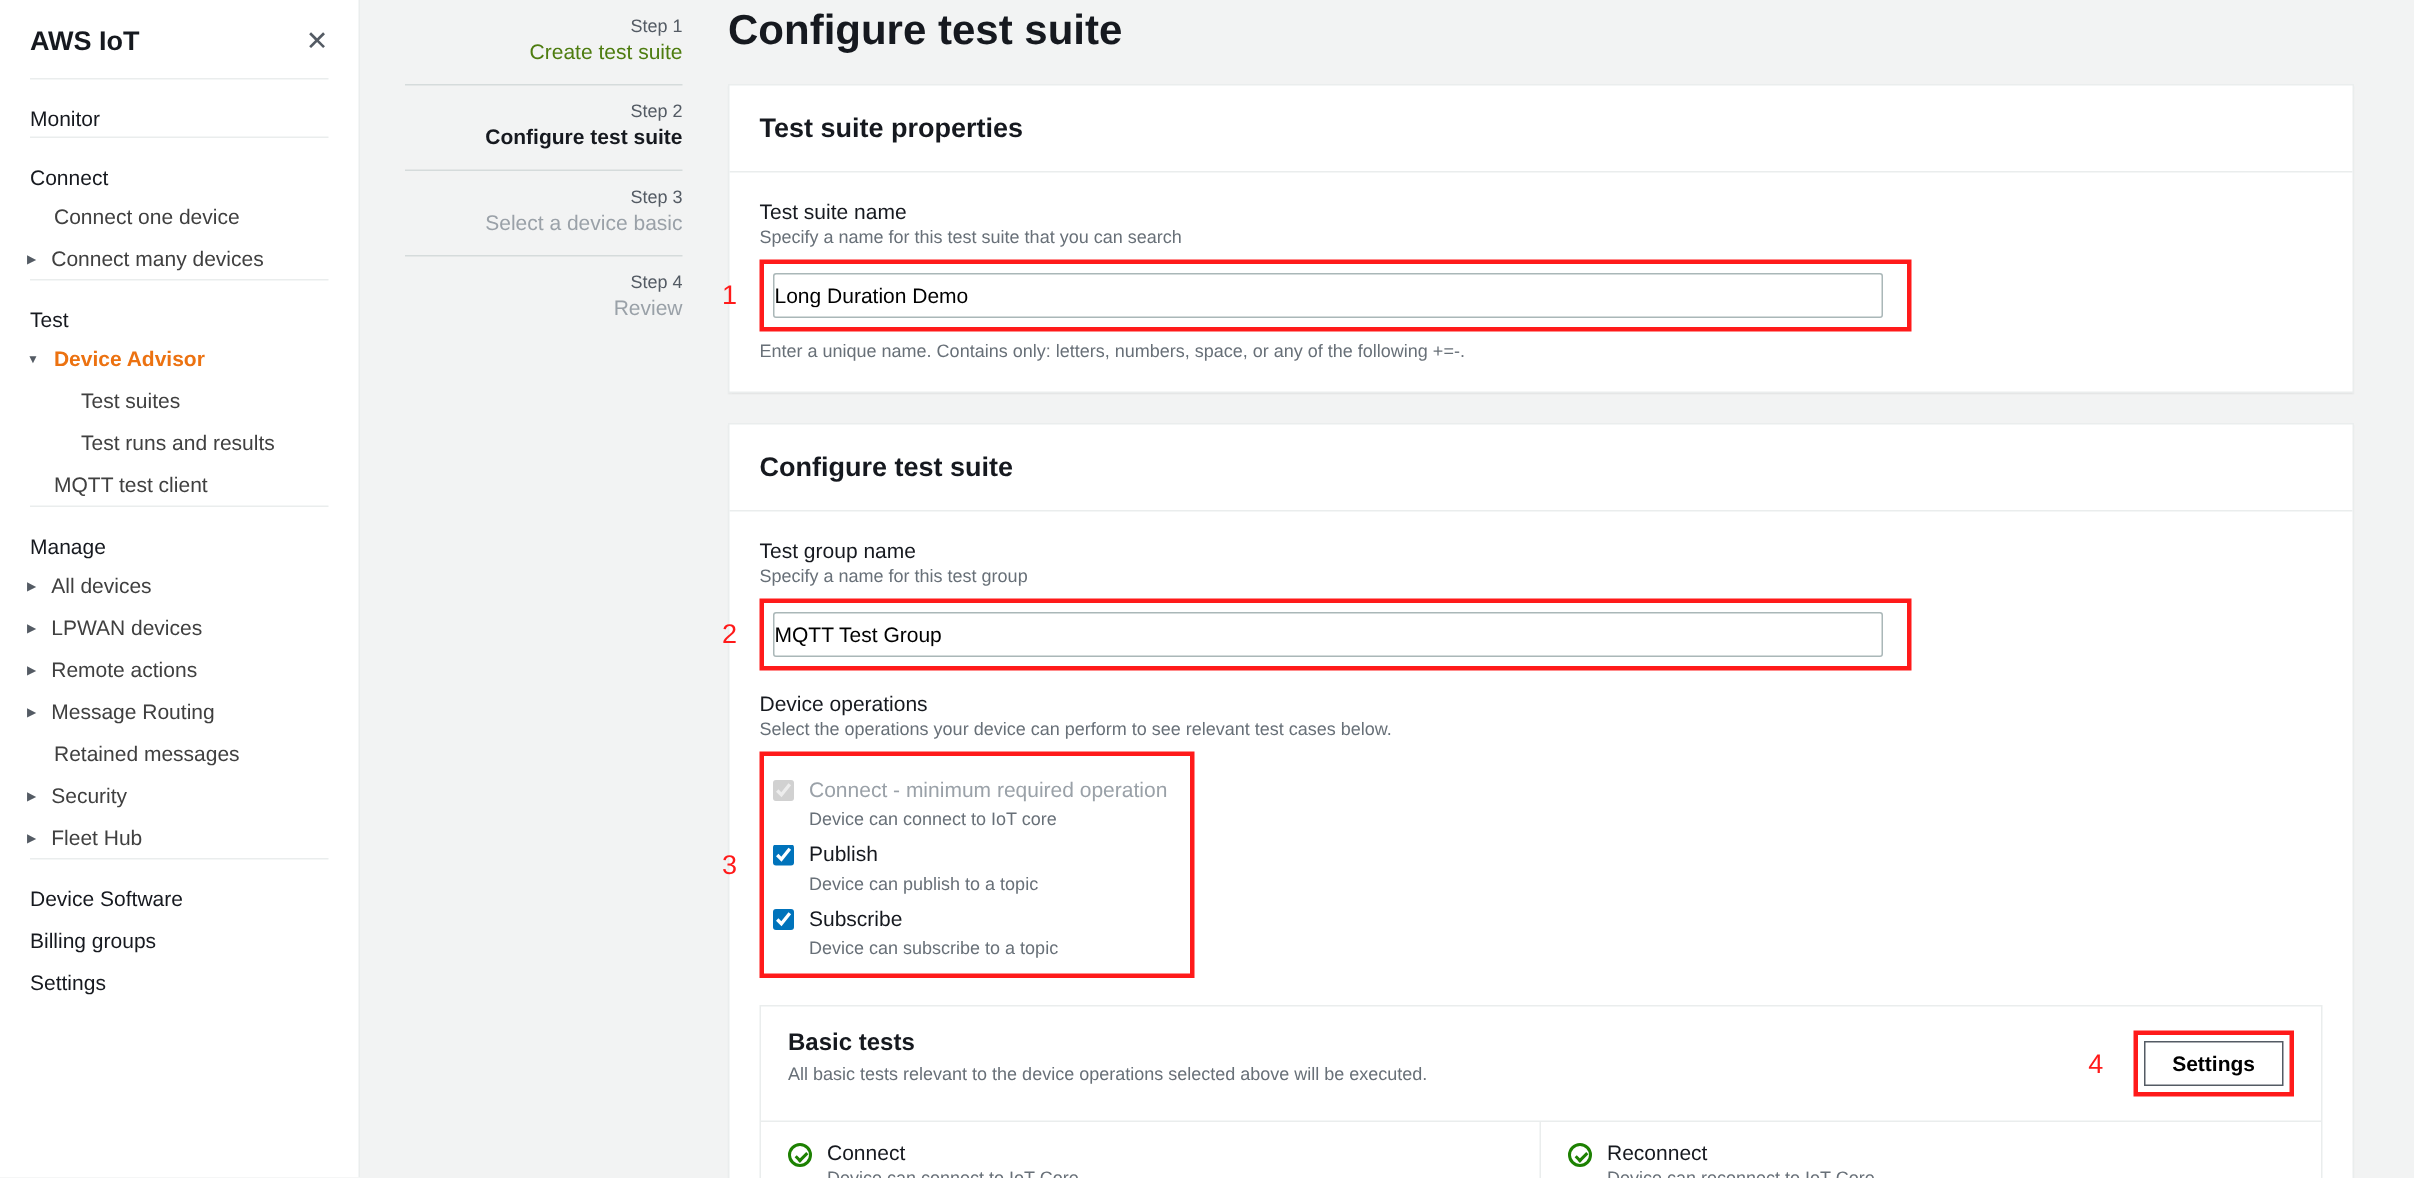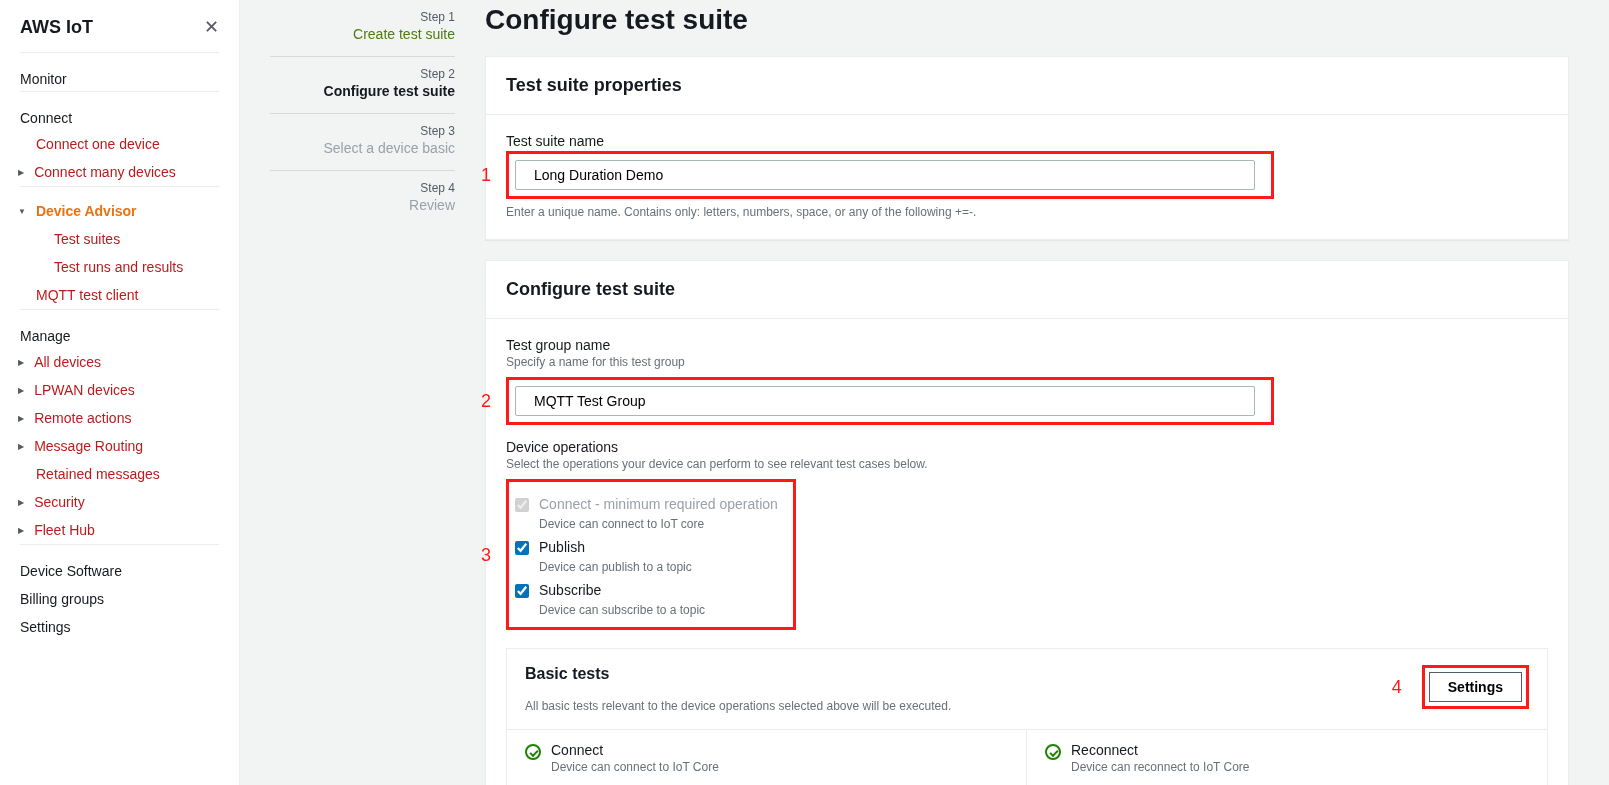--- a/index.html
+++ b/index.html
@@ -3,56 +3,56 @@
 <meta charset="utf-8">
 <style>
 * { box-sizing: border-box; margin: 0; padding: 0; }
 body { font-family: "Amazon Ember", "Helvetica Neue", Arial, sans-serif; font-size: 14px; color: #16191f; background: #f2f3f3; width: 1609px; height: 785px; overflow: hidden; display: flex; }
 .sidebar { width: 240px; background: #fff; border-right: 1px solid #eaeded; padding: 16px 0; overflow-y: auto; height: 785px; }
 .sb-header { display: flex; justify-content: space-between; align-items: center; padding: 0 20px 14px 20px; }
 .sb-title { font-size: 18px; font-weight: 700; color: #16191f; }
 .sb-close { font-size: 18px; cursor: pointer; color: #545b64; }
 .sb-sep { border: none; border-top: 1px solid #eaeded; margin: 0 20px 10px 20px; }
 .sb-section { padding: 8px 20px 4px 20px; font-size: 14px; color: #16191f; }
-.sb-item { padding: 6px 20px 6px 36px; font-size: 14px; color: #b91c1c; cursor: pointer; display: flex; align-items: center; }
+.sb-item { padding: 6px 20px 6px 36px; font-size: 14px; color: #404040; cursor: pointer; display: flex; align-items: center; }
 .sb-item.sub { padding-left: 54px; }
 .sb-item.caret::before { content: "▶"; font-size: 8px; color: #545b64; margin-right: 10px; margin-left: -18px; }
 .sb-item.caret-down::before { content: "▼"; font-size: 8px; color: #545b64; margin-right: 10px; margin-left: -18px; }
 .sb-item.active { color: #ec7211; font-weight: 700; }
 .steps { width: 235px; padding: 0 20px 0 30px; }
 .step { padding: 10px 0 14px 0; border-bottom: 1px solid #d5dbdb; text-align: right; }
 .step:last-child { border-bottom: none; }
 .step-num { font-size: 12px; color: #545b64; }
 .step-label { font-size: 14px; margin-top: 2px; }
 .step-link { color: #4d7c0f; cursor: pointer; }
 .step-current { color: #16191f; font-weight: 700; }
 .step-disabled { color: #9aa1a8; }
 .main { flex: 1; padding: 0 40px 30px 10px; overflow-y: auto; height: 785px; }
 h1.page-title { font-size: 28px; font-weight: 700; margin: 4px 0 20px 0; }
 .panel { background: #fff; border: 1px solid #eaeded; box-shadow: 0 1px 1px rgba(0,0,0,.05); margin-bottom: 20px; }
 .panel-head { padding: 18px 20px; border-bottom: 1px solid #eaeded; font-size: 18px; font-weight: 700; }
 .panel-body { padding: 18px 20px 20px 20px; }
 .field-label { font-size: 14px; font-weight: 400; margin-bottom: 2px; }
 .field-help { font-size: 12px; color: #687078; margin-bottom: 8px; }
 .field-sub { font-size: 12px; color: #687078; margin-top: 6px; }
-.text-input { width: 100%; max-width: 740px; padding: 6px 18px; border: 1px solid #aab7b8; border-radius: 2px; font-size: 14px; }
+.text-input { width: 100%; max-width: 740px; padding: 6px 0; border: 1px solid #aab7b8; border-radius: 2px; font-size: 14px; }
 .callout { border: 3px solid #ff1a1a; padding: 6px; display: inline-block; position: relative; }
 .callout-num { position: absolute; left: -28px; top: 50%; transform: translateY(-50%); color: #ff1a1a; font-size: 18px; font-weight: 400; }
 .callout-wide { width: 768px; }
 .ops-list { margin-top: 4px; }
 .op-row { display: flex; align-items: flex-start; padding: 4px 0; }
 .op-row input[type=checkbox] { width: 14px; height: 14px; margin-top: 2px; margin-right: 10px; accent-color: #0073bb; }
 .op-row.disabled input { accent-color: #aab7b8; }
 .op-row.disabled .op-title { color: #9aa1a8; }
 .op-title { font-size: 14px; }
 .op-desc { font-size: 12px; color: #687078; margin-left: 24px; margin-top: 1px; margin-bottom: 4px; }
 .basic-panel { margin: 18px 0 0 0; border: 1px solid #eaeded; }
 .basic-head { display: flex; justify-content: space-between; align-items: flex-start; padding: 16px 18px; border-bottom: 1px solid #eaeded; }
 .basic-title { font-size: 16px; font-weight: 700; }
-.basic-sub { font-size: 12px; color: #687078; margin-top: 16px; }
+.basic-sub { font-size: 12px; color: #687078; margin-top: 4px; }
 .settings-wrap { display: flex; align-items: center; }
 .settings-btn { background: #fff; border: 1px solid #545b64; padding: 6px 18px; font-size: 14px; font-weight: 700; cursor: pointer; }
 .settings-callout { border: 3px solid #ff1a1a; padding: 4px; position: relative; margin-left: 8px; }
 .settings-num { color: #ff1a1a; font-size: 18px; margin-right: 12px; }
 .basic-grid { display: grid; grid-template-columns: 1fr 1fr; }
 .basic-cell { padding: 12px 18px; border-right: 1px solid #eaeded; display: flex; align-items: flex-start; }
 .basic-cell:nth-child(2n) { border-right: none; }
 .ok-icon { width: 16px; height: 16px; border: 2px solid #1d8102; border-radius: 50%; position: relative; margin-right: 10px; margin-top: 2px; flex-shrink: 0; }
 .ok-icon::after { content: ""; position: absolute; left: 3px; top: 4px; width: 6px; height: 3px; border-left: 2px solid #1d8102; border-bottom: 2px solid #1d8102; transform: rotate(-45deg); }
 .bt-title { font-size: 14px; }
@@ -66,20 +66,21 @@
     <div class="sb-title">AWS IoT</div>
     <div class="sb-close">✕</div>
   </div>
   <hr class="sb-sep">
   <div class="sb-section">Monitor</div>
   <hr class="sb-sep">
   <div class="sb-section">Connect</div>
   <div class="sb-item">Connect one device</div>
   <div class="sb-item caret">Connect many devices</div>
   <hr class="sb-sep">
+  <div class="sb-section">Test</div>
   <div class="sb-item caret-down active">Device Advisor</div>
   <div class="sb-item sub">Test suites</div>
   <div class="sb-item sub">Test runs and results</div>
   <div class="sb-item">MQTT test client</div>
   <hr class="sb-sep">
   <div class="sb-section">Manage</div>
   <div class="sb-item caret">All devices</div>
   <div class="sb-item caret">LPWAN devices</div>
   <div class="sb-item caret">Remote actions</div>
   <div class="sb-item caret">Message Routing</div>
@@ -111,20 +112,21 @@
   </div>
 </div>
 
 <div class="main">
   <h1 class="page-title">Configure test suite</h1>
 
   <div class="panel">
     <div class="panel-head">Test suite properties</div>
     <div class="panel-body">
       <div class="field-label">Test suite name</div>
+      <div class="field-help">Specify a name for this test suite that you can search</div>
       <div class="callout callout-wide">
         <span class="callout-num">1</span>
         <input class="text-input" type="text" value="Long Duration Demo" style="">
       </div>
       <div class="field-sub">Enter a unique name. Contains only: letters, numbers, space, or any of the following +=-.</div>
     </div>
   </div>
 
   <div class="panel">
     <div class="panel-head">Configure test suite</div>

